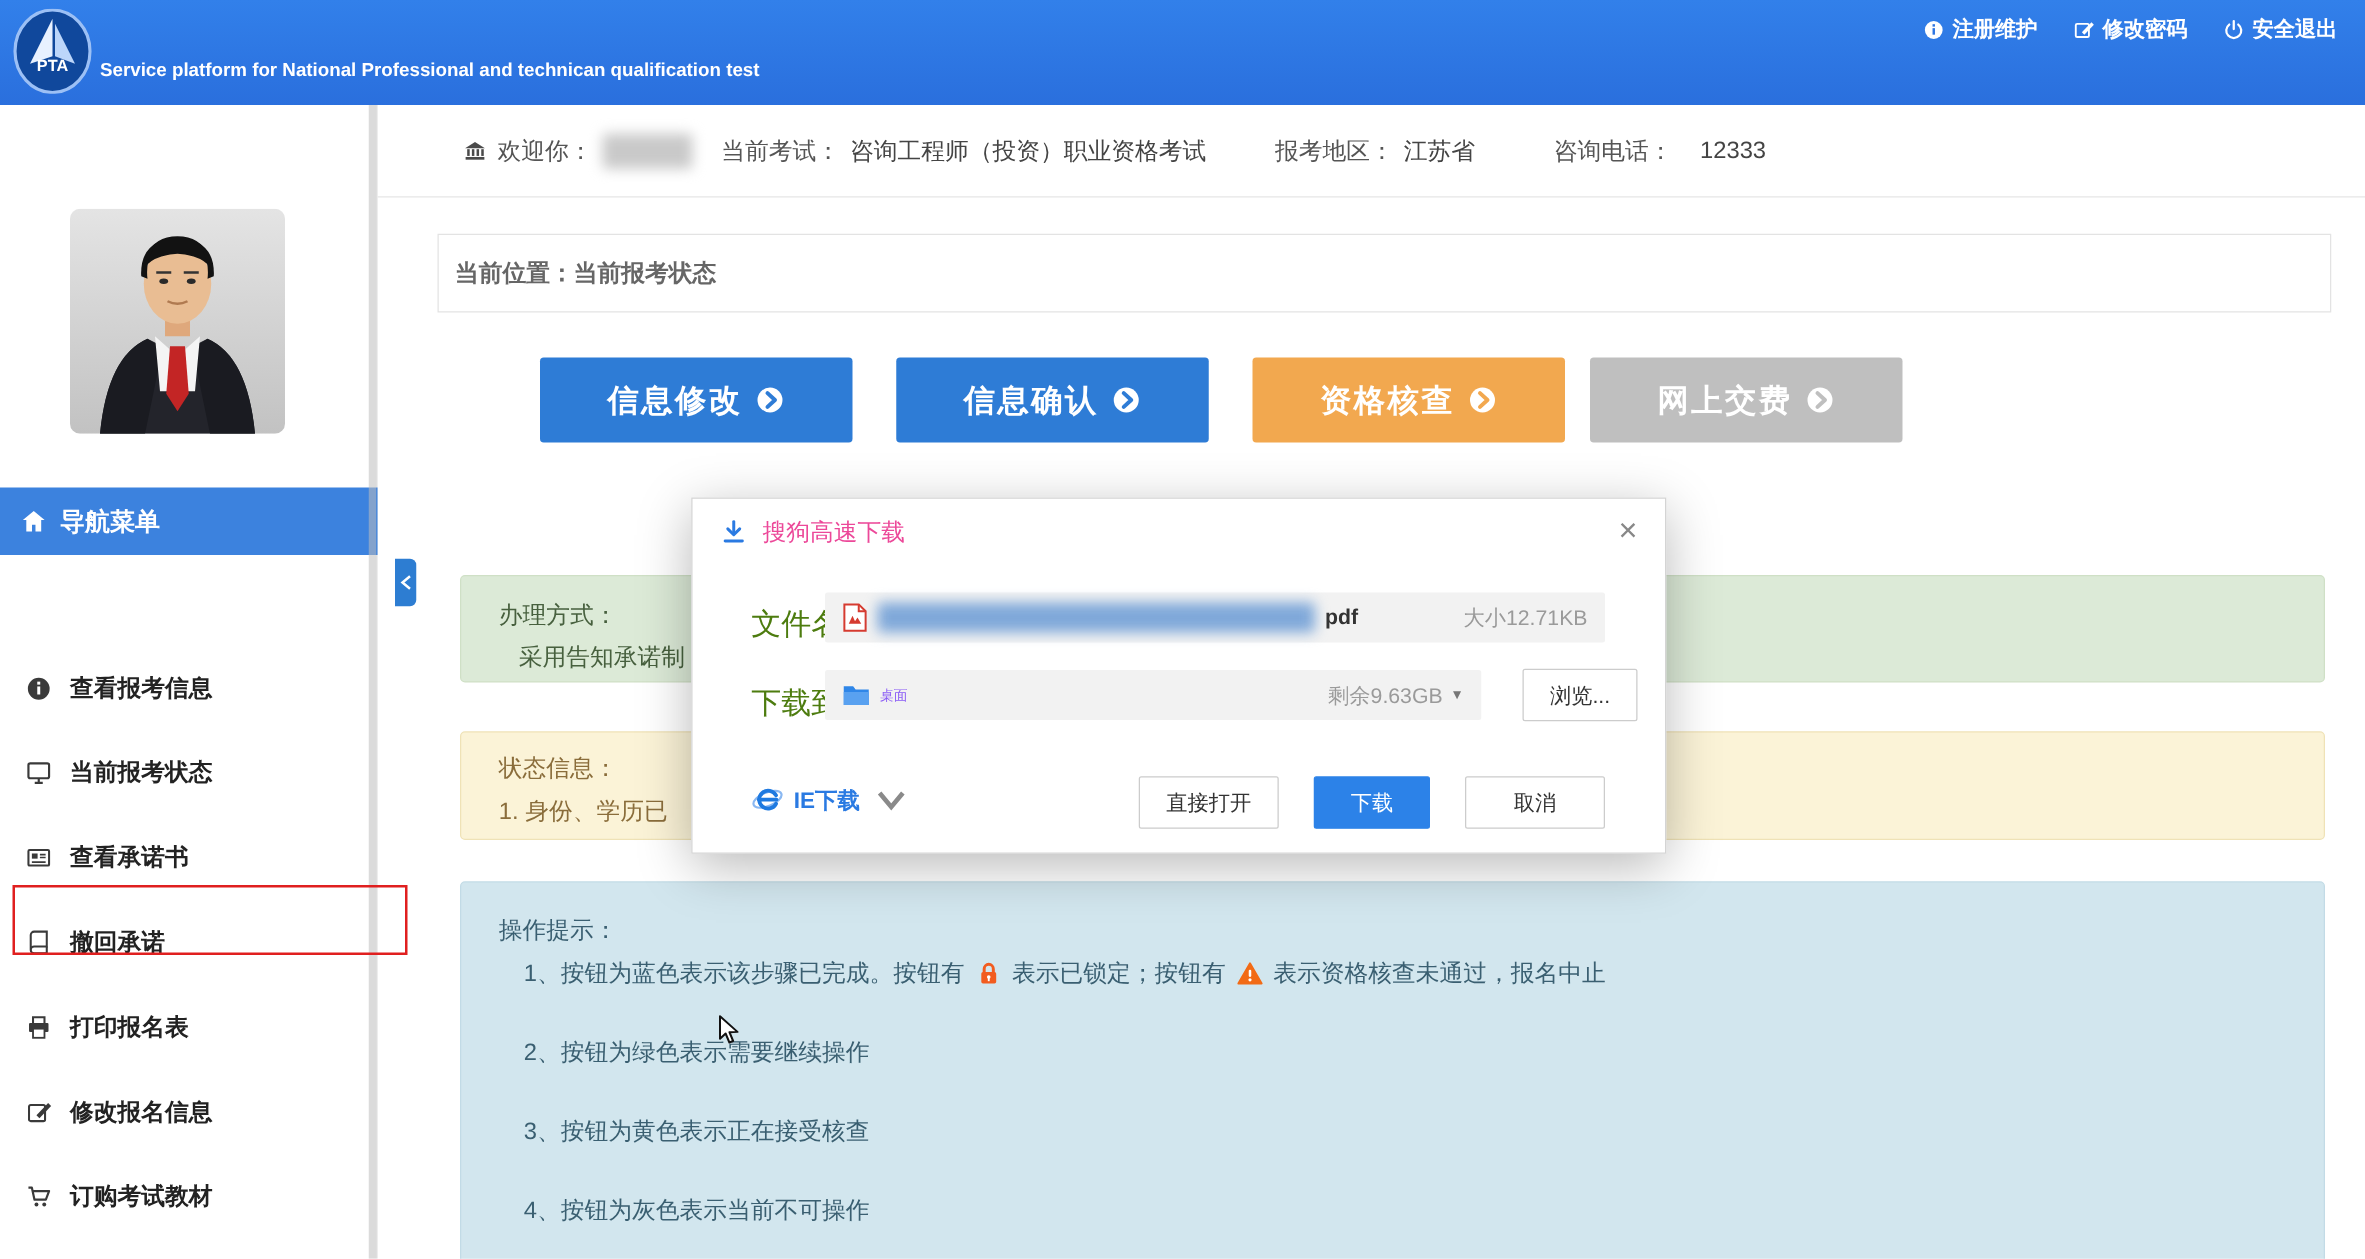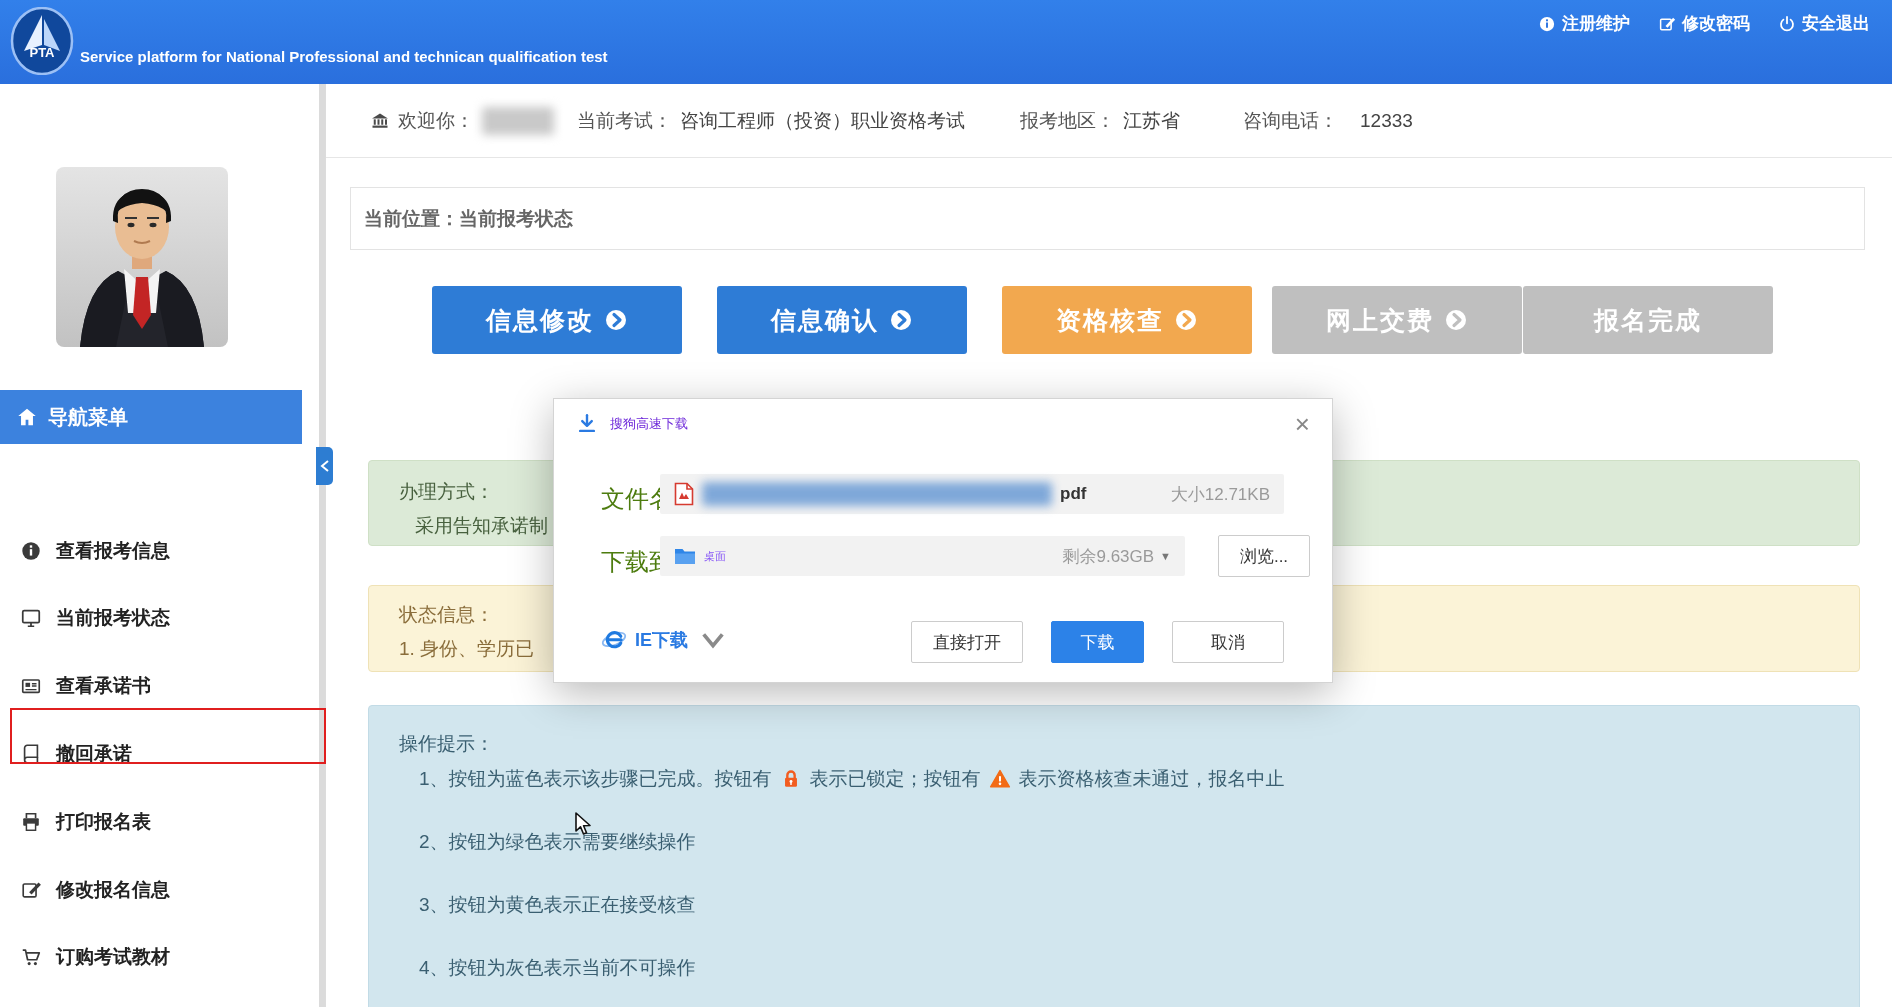--- a/index.html
+++ b/index.html
@@ -12,21 +12,21 @@
   .header { position:absolute; left:0; top:0; width:1892px; height:84px;
             background:linear-gradient(180deg,#3280ea 0%,#2a6fdd 100%); color:#fff; z-index:5; }
   .logo { position:absolute; left:10px; top:7px; width:64px; height:68px; }
   .site-title { position:absolute; left:78px; top:6px; font-size:31px; font-weight:bold; letter-spacing:1px; }
   .site-sub { position:absolute; left:80px; top:48px; font-size:15px; font-weight:bold; }
   .top-links { position:absolute; right:22px; top:12px; display:flex; gap:28px; font-size:17px; font-weight:bold; }
   .top-link { display:flex; align-items:center; gap:6px; cursor:pointer; }
   .top-link svg { width:18px; height:18px; }
 
   
-  .sidebar { position:absolute; left:0; top:84px; width:326px; height:923px; background:#fff;
+  .sidebar { position:absolute; left:0; top:84px; width:302px; height:923px; background:#fff;
              border-right:1px solid #dcdcdc; z-index:2;padding-left:44px; }
   .side-scroll { position:absolute; right:0px; top:0; width:6px; height:923px; background:#bdbdbd; opacity:.55; }
   .photo { position:absolute; left:56px; top:83px; width:172px; height:180px; border-radius:8px; overflow:hidden; }
   .nav-header { position:absolute; left:0; top:306px; width:302px; height:54px; background:#3c82de; color:#fff;
                 display:flex; align-items:center; gap:10px; padding-left:16px; font-size:20px; font-weight:bold; }
   .nav-header svg { width:22px; height:22px; }
   .side-item { position:absolute; left:0; width:302px; height:44px; display:flex; align-items:center; gap:14px;
                padding-left:20px; font-size:19px; font-weight:600; color:#222; cursor:pointer; }
   .side-item svg { width:22px; height:22px; color:#3a3a3a; flex:none; }
   .hl-box { position:absolute; left:10px; top:708px; width:316px; height:56px; border:2px solid #e01f1f; z-index:3; }
@@ -66,21 +66,21 @@
   .box-blue   { top:705px; height:310px; background:#d2e6ee; border:1px solid #c2dbe6; color:#3a5f71; }
   .box .bt { position:absolute; left:30px; }
   .box .bl { position:absolute; left:46px; }
   .tip-line { position:absolute; left:50px; display:flex; align-items:center; gap:8px; white-space:nowrap; }
   .tip-line svg { width:22px; height:22px; flex:none; }
 
   
   .dialog { position:absolute; left:553px; top:398px; width:780px; height:285px; background:#fff;
             border:1px solid #d4d4d4; box-shadow:0 10px 40px rgba(0,0,0,.28); z-index:10; }
   .dlg-title { position:absolute; left:22px; top:14px; display:flex; align-items:center; gap:12px;
-               font-size:13px; color:#6d28d9; }
+               font-size:19px; color:#ec4899; }
   .dlg-title svg { width:22px; height:22px; }
   .dlg-close { position:absolute; right:18px; top:8px; font-size:26px; color:#888; cursor:pointer;
                line-height:1; padding:4px; }
   .dlg-label { position:absolute; left:47px; font-size:24px; color:#4d7c0f; }
   .dlg-field { position:absolute; background:#f2f2f2; border-radius:2px; display:flex; align-items:center; }
   .f-file { left:106px; top:75px; width:624px; height:40px; padding:0 14px; gap:8px; }
   .f-dest { left:106px; top:137px; width:525px; height:40px; padding:0 14px; gap:8px; cursor:pointer; }
   .blur-file { width:350px; height:24px; background:#7fa8d9; border-radius:3px; filter:blur(5px); }
   .f-ext { font-size:17px; color:#333; font-weight:600; }
   .f-size { margin-left:auto; font-size:17px; color:#9a9a9a; }
@@ -283,23 +283,20 @@
         <path class="chev-c" d="M10 6.5 L16 12 L10 17.5" fill="none" stroke-width="3.2" stroke-linecap="round" stroke-linejoin="round"></path>
       </svg>
   </button>
   <button class="step step-gray" style="left:1272px">
     <span>网上交费</span>
     <svg viewBox="0 0 24 24">
         <circle cx="12" cy="12" r="10" fill="#fff"></circle>
         <path class="chev-c" d="M10 6.5 L16 12 L10 17.5" fill="none" stroke-width="3.2" stroke-linecap="round" stroke-linejoin="round"></path>
       </svg>
   </button>
-  <button class="step step-gray" style="left:1523px">
-    <span>报名完成</span>
-  </button>
 
   <div class="collapse-tab">
     <svg width="10" height="12" viewBox="0 0 10 12">
         <path d="M8 1 L2 6 L8 11" fill="none" stroke="#fff" stroke-width="2"></path>
       </svg>
   </div>
 
   <div class="box box-green">
     <div class="bt" style="top:18px">办理方式：</div>
     <div class="bl" style="top:52px">采用告知承诺制</div>

